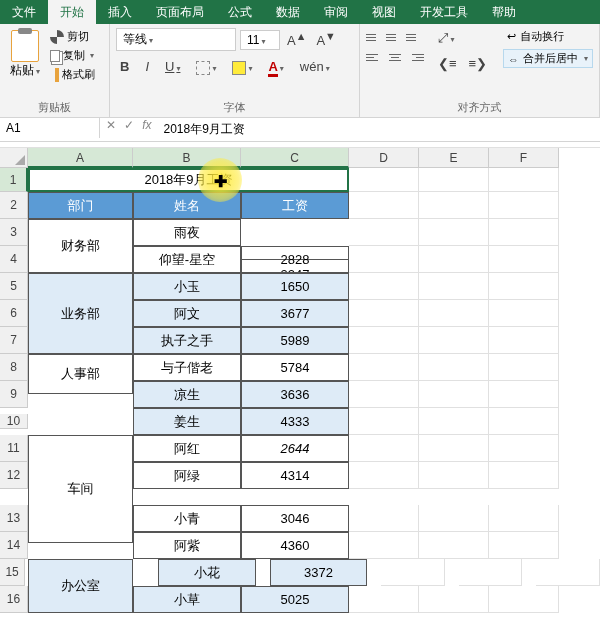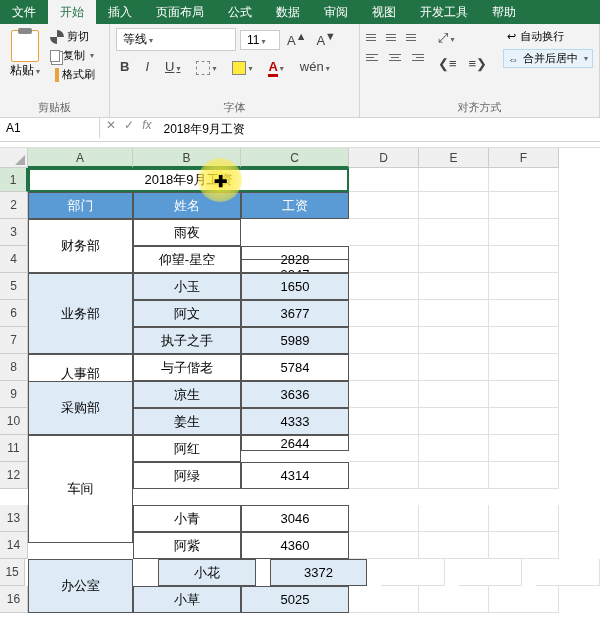--- a/index.html
+++ b/index.html
@@ -290,42 +290,41 @@
         <div class="cell cA tbl tblcell" style="height: 40px;">人事部</div>
         <div class="cell cB tbl tblcell" style="height: 27px;">与子偕老</div>
         <div class="cell cC tbl tblcell" style="height: 27px;">5784</div>
         <div class="cell cD" style="height: 27px;"></div>
         <div class="cell cE" style="height: 27px;"></div>
         <div class="cell cF" style="height: 27px;"></div>
       </div>
       <div class="row" style="height: 27px; position: relative;">
         <div class="rh">9</div>
         <div style="width: 105px; flex-shrink: 0;"></div>
-        <div class="cell cA tbl tblcell shade" style="height: 54px; position: absolute; left: 28px; top: 0px; z-index: 1;">采购部</div>
         <div class="cell cB tbl tblcell shade" style="height: 27px;">凉生</div>
         <div class="cell cC tbl tblcell shade" style="height: 27px;">3636</div>
         <div class="cell cD" style="height: 27px;"></div>
         <div class="cell cE" style="height: 27px;"></div>
         <div class="cell cF" style="height: 27px;"></div>
       </div>
-      <div class="row" style="height: 27px; position: relative;">
+      <div class="row" style="height: 27px; position: relative; align-items: center;">
         <div class="rh">10</div>
         <div style="width: 105px; flex-shrink: 0;"></div>
         <div class="cell cB tbl tblcell shade" style="height: 27px;">姜生</div>
         <div class="cell cC tbl tblcell shade" style="height: 27px;">4333</div>
         <div class="cell cD" style="height: 27px;"></div>
         <div class="cell cE" style="height: 27px;"></div>
         <div class="cell cF" style="height: 27px;"></div>
       </div>
       <div class="row" style="height: 27px; position: relative;">
         <div class="rh">11</div>
         <div style="width: 105px; flex-shrink: 0;"></div>
         <div class="cell cA tbl tblcell" style="height: 108px; position: absolute; left: 28px; top: 0px; z-index: 1;">车间</div>
         <div class="cell cB tbl tblcell" style="height: 27px;">阿红</div>
-        <div class="cell cC tbl tblcell" style="height: 16px;">2644</div>
+        <div class="cell cC tbl tblcell" style="height: 27px; font-style: italic;">2644</div>
         <div class="cell cD" style="height: 27px;"></div>
         <div class="cell cE" style="height: 27px;"></div>
         <div class="cell cF" style="height: 27px;"></div>
       </div>
       <div class="row" style="height: 27px; position: relative;">
         <div class="rh">12</div>
         <div style="width: 105px; flex-shrink: 0;"></div>
         <div class="cell cB tbl tblcell" style="height: 27px;">阿绿</div>
         <div class="cell cC tbl tblcell" style="height: 27px;">4314</div>
         <div class="cell cD" style="height: 27px;"></div>

